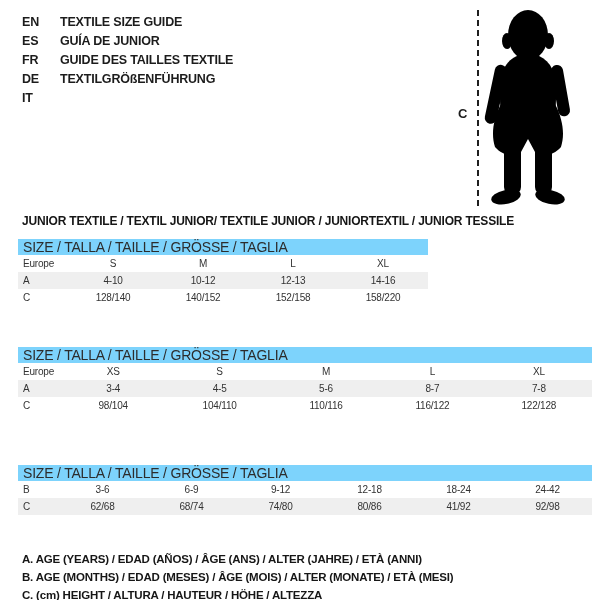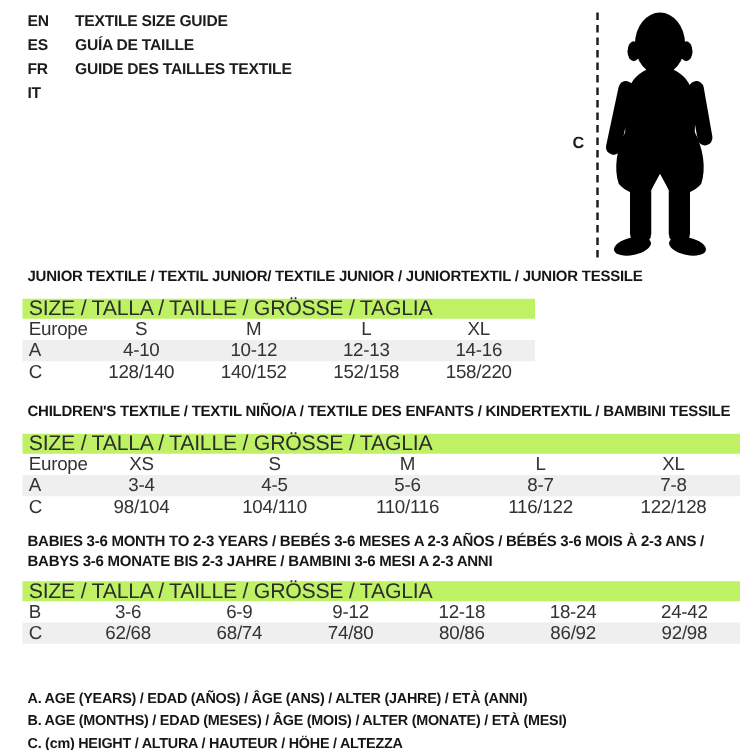--- a/index.html
+++ b/index.html
@@ -3,38 +3,38 @@
 <meta charset="utf-8">
 <style>
   html,body{margin:0;padding:0;background:#fff;}
   .page{
     position:relative;width:600px;height:600px;background:#ffffff;overflow:hidden;
     font-family:"Liberation Sans","DejaVu Sans",sans-serif;color:#222;
     letter-spacing:-0.2px;
   }
   
   .lang-block{position:absolute;left:22px;top:10px;}
-  .lang-row{display:flex;height:19px;align-items:flex-start;font-weight:bold;font-size:12.5px;color:#1c1c1c;}
+  .lang-row{display:flex;height:19px;align-items:flex-end;font-weight:bold;font-size:12.5px;color:#1c1c1c;}
   .lang-code{width:38px;}
   
   .dash-line{position:absolute;left:477px;top:10px;height:196px;width:0;border-left:2px dashed #1f1f1f;}
   .c-label{position:absolute;left:458px;top:106px;font-weight:bold;font-size:13px;color:#1c1c1c;}
   .baby-svg{position:absolute;left:482px;top:9px;}
   
   .sec-title{position:absolute;left:22px;font-weight:bold;font-size:12px;color:#161616;line-height:16px;white-space:pre-line;}
   .t-junior{top:213px;}
   .t-children{top:321px;}
   .t-babies{top:425px;}
   
   .tbl{position:absolute;left:18px;}
   .tbl-junior{top:239px;width:410px;}
   .tbl-children{top:347px;width:574px;}
   .tbl-babies{top:465px;width:574px;}
-  .tbl-header{height:16px;line-height:16px;background:#bef264;font-size:17px;color:#2c2c2c;padding-left:5px;}
-  .tbl-row{display:flex;height:17px;align-items:center;font-size:15px;color:#333;}
+  .tbl-header{height:16px;line-height:16px;background:#7dd3fc;font-size:14px;color:#2c2c2c;padding-left:5px;}
+  .tbl-row{display:flex;height:17px;align-items:center;font-size:10px;color:#333;}
   .tbl-row.alt{background:#efefef;}
   .lbl{padding-left:5px;box-sizing:border-box;}
   .tbl-junior .lbl{width:50px;}
   .tbl-children .lbl{width:42px;}
   .tbl-babies .lbl{width:40px;}
   .cell{flex:1;text-align:center;}
   
   .footnotes{position:absolute;left:22px;top:534px;margin-top:16px;}
   .footnote{font-weight:bold;font-size:11.5px;color:#161616;line-height:18px;}
 </style>
@@ -43,25 +43,29 @@
 
 <div class="page">
 
   <div class="lang-block">
     <div class="lang-row">
       <span class="lang-code">EN</span>
       <span class="lang-text">TEXTILE SIZE GUIDE</span>
     </div>
     <div class="lang-row">
       <span class="lang-code">ES</span>
-      <span class="lang-text">GUÍA DE TAILLE</span>
+      <span class="lang-text">GUÍA DE JUNIOR</span>
     </div>
     <div class="lang-row">
       <span class="lang-code">FR</span>
       <span class="lang-text">GUIDE DES TAILLES TEXTILE</span>
+    </div>
+    <div class="lang-row">
+      <span class="lang-code">DE</span>
+      <span class="lang-text">TEXTILGRÖßENFÜHRUNG</span>
     </div>
     <div class="lang-row">
       <span class="lang-code">IT</span>
     </div>
   </div>
 
   <div class="dash-line"></div>
   <div class="c-label">C</div>
   <svg class="baby-svg" width="110" height="196" viewBox="0 0 110 196" fill="#000">
     <ellipse cx="46" cy="26" rx="20" ry="25"></ellipse>
@@ -96,21 +100,20 @@
     </div>
     <div class="tbl-row">
       <span class="lbl">C</span>
       <span class="cell">128/140</span>
       <span class="cell">140/152</span>
       <span class="cell">152/158</span>
       <span class="cell">158/220</span>
     </div>
   </div>
 
-  <div class="sec-title t-children">CHILDREN'S TEXTILE / TEXTIL NIÑO/A / TEXTILE DES ENFANTS / KINDERTEXTIL / BAMBINI TESSILE</div>
   <div class="tbl tbl-children">
     <div class="tbl-header">SIZE / TALLA / TAILLE / GRÖSSE / TAGLIA</div>
     <div class="tbl-row">
       <span class="lbl">Europe</span>
       <span class="cell">XS</span>
       <span class="cell">S</span>
       <span class="cell">M</span>
       <span class="cell">L</span>
       <span class="cell">XL</span>
     </div>
@@ -125,40 +128,38 @@
     <div class="tbl-row">
       <span class="lbl">C</span>
       <span class="cell">98/104</span>
       <span class="cell">104/110</span>
       <span class="cell">110/116</span>
       <span class="cell">116/122</span>
       <span class="cell">122/128</span>
     </div>
   </div>
 
-  <div class="sec-title t-babies">BABIES 3-6 MONTH TO 2-3 YEARS / BEBÉS 3-6 MESES A 2-3 AÑOS / BÉBÉS 3-6 MOIS À 2-3 ANS /
-BABYS 3-6 MONATE BIS 2-3 JAHRE / BAMBINI 3-6 MESI A 2-3 ANNI</div>
   <div class="tbl tbl-babies">
     <div class="tbl-header">SIZE / TALLA / TAILLE / GRÖSSE / TAGLIA</div>
     <div class="tbl-row">
       <span class="lbl">B</span>
       <span class="cell">3-6</span>
       <span class="cell">6-9</span>
       <span class="cell">9-12</span>
       <span class="cell">12-18</span>
       <span class="cell">18-24</span>
       <span class="cell">24-42</span>
     </div>
     <div class="tbl-row alt">
       <span class="lbl">C</span>
       <span class="cell">62/68</span>
       <span class="cell">68/74</span>
       <span class="cell">74/80</span>
       <span class="cell">80/86</span>
-      <span class="cell">86/92</span>
+      <span class="cell">41/92</span>
       <span class="cell">92/98</span>
     </div>
   </div>
 
   <div class="footnotes">
     <div class="footnote">A. AGE (YEARS) / EDAD (AÑOS) / ÂGE (ANS) / ALTER (JAHRE) / ETÀ (ANNI)</div>
     <div class="footnote">B. AGE (MONTHS) / EDAD (MESES) / ÂGE (MOIS) / ALTER (MONATE) / ETÀ (MESI)</div>
     <div class="footnote">C. (cm) HEIGHT / ALTURA / HAUTEUR / HÖHE / ALTEZZA</div>
   </div>
 

